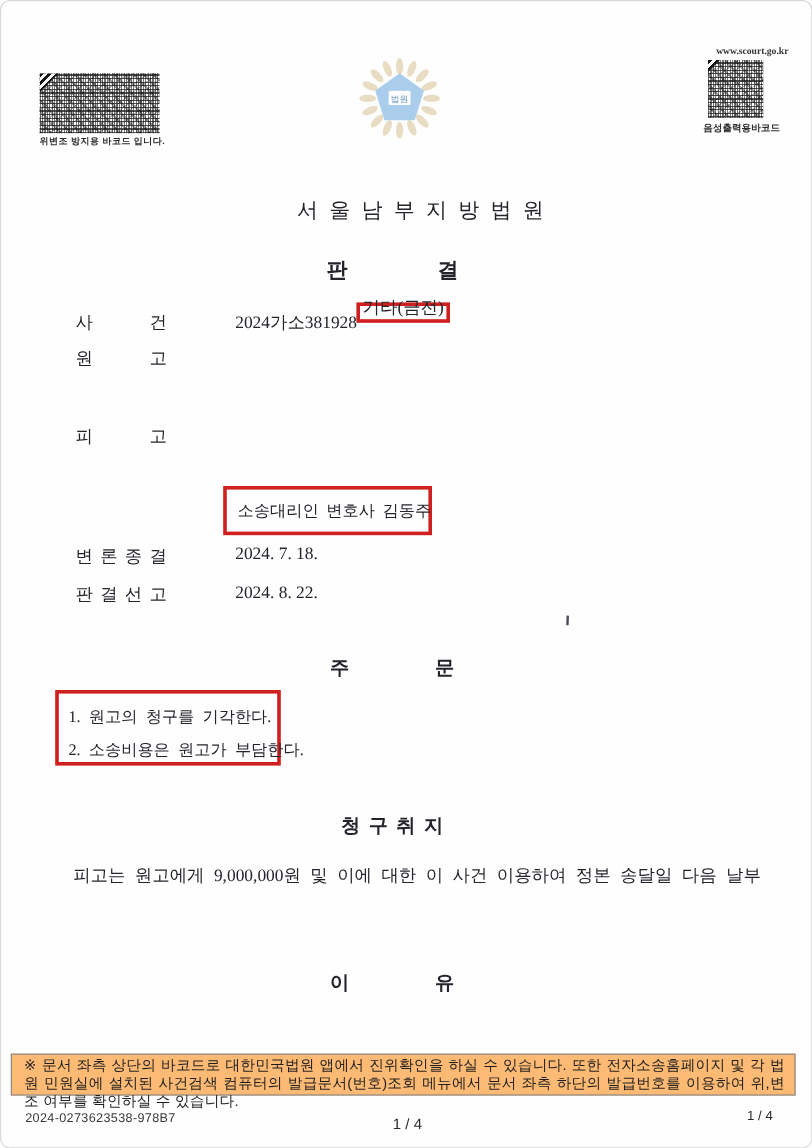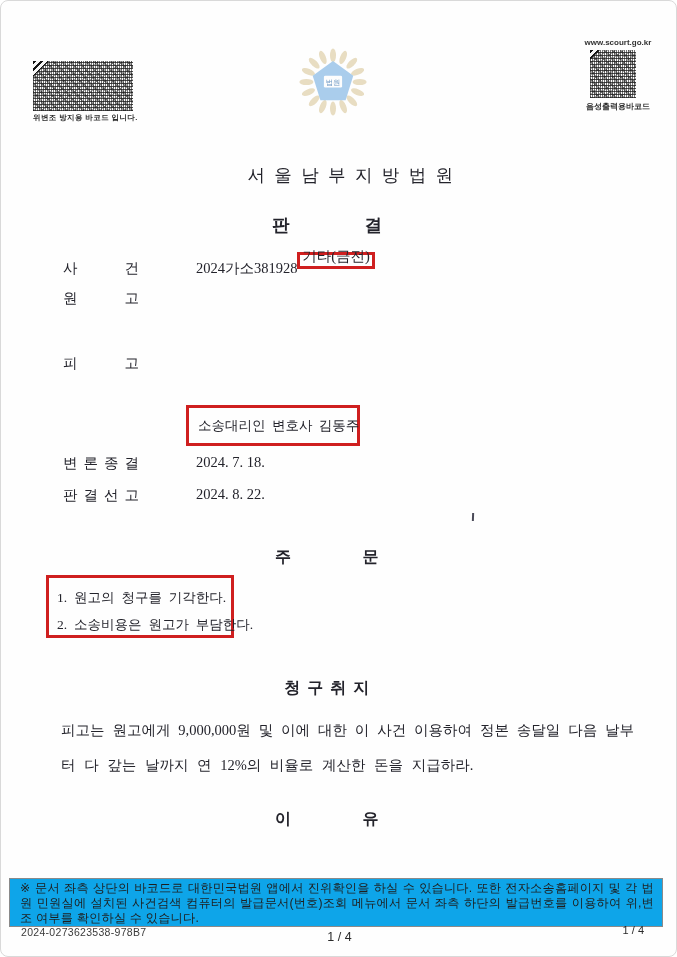--- a/index.html
+++ b/index.html
@@ -29,22 +29,22 @@
     background:repeating-linear-gradient(135deg,#141414 0 2.5px,#f6f6f6 2.5px 5px);
     clip-path:polygon(0 0,100% 0,0 100%);
   }
   .left-barcode-caption {
     position:absolute; left:32px; top:112px;
     font-family:"Liberation Sans",sans-serif;
     font-size:7.5px; color:#2c2c2c; letter-spacing:.4px; font-weight:700;
   }
   .emblem { position:absolute; left:297px; top:46px; width:70px; height:70px; }
   .scourt-url {
-    position:absolute; left:578px; top:37px; width:78px; text-align:center;
-    font-family:Liberation Sans, sans-serif;
+    position:absolute; left:578px; top:37px; width:78px; text-align:right;
+    font-family:Liberation Serif, serif;
     font-size:8px; font-weight:700; color:#333;
   }
   .qr-code { position:absolute; left:589px; top:49px; width:46px; height:48px; }
   .qr-code .bc-corner { width:10px; height:10px; }
   .qr-caption {
     position:absolute; left:576px; top:100px; width:82px; text-align:center;
     font-family:"Liberation Sans",sans-serif;
     font-size:8px; font-weight:700; color:#2c2c2c;
   }
   
@@ -81,22 +81,22 @@
   .claim-para { position:absolute; left:60px; top:712px; width:573px;
     font-size:14.5px; line-height:35px; }
   .claim-l1 { text-align:justify; text-align-last:justify; word-spacing:2px; }
   .claim-l2 { word-spacing:5px; }
 
   .stray-mark { position:absolute; left:471px; top:512px; width:2px; height:8px;
     background:#4a4a58; transform:rotate(2deg); }
 
   
   .notice-box {
-    position:absolute; left:8px; top:877px; width:654px; height:49px;
-    border:1.5px solid #8a8a8a; background:#0ea5e9;
+    position:absolute; left:8px; top:877px; width:654px; height:35px;
+    border:1.5px solid #8a8a8a; background:#fdba74;
     padding:2px 8px 0 10px;
   }
   .notice-text {
     font-family:"Liberation Sans","DejaVu Sans",sans-serif;
     font-size:12.2px; line-height:15px; color:#1e1e1e;
     text-align:justify; word-break:break-all; letter-spacing:.2px;
   }
   .issue-number {
     position:absolute; left:20px; top:925px;
     font-family:"Liberation Sans",sans-serif;
@@ -192,21 +192,20 @@
 
   <div class="centered section-heading h-order">주　　　　문</div>
   <div class="hl-box hl-order">
     <div class="order-item">1. 원고의 청구를 기각한다.</div>
     <div class="order-item">2. 소송비용은 원고가 부담한다.</div>
   </div>
 
   <div class="centered section-heading h-claim">청 구 취 지</div>
   <div class="claim-para">
     <div class="claim-l1">피고는 원고에게 9,000,000원 및 이에 대한 이 사건 이용하여 정본 송달일 다음 날부</div>
-    <div class="claim-l2">터 다 갚는 날까지 연 12%의 비율로 계산한 돈을 지급하라.</div>
   </div>
 
   <div class="centered section-heading h-reason">이　　　　유</div>
 
   <div class="notice-box">
     <div class="notice-text">※ 문서 좌측 상단의 바코드로 대한민국법원 앱에서 진위확인을 하실 수 있습니다. 또한 전자소송홈페이지 및 각 법원 민원실에 설치된 사건검색 컴퓨터의 발급문서(번호)조회 메뉴에서 문서 좌측 하단의 발급번호를 이용하여 위,변조 여부를 확인하실 수 있습니다.</div>
   </div>
   <div class="issue-number">2024-0273623538-978B7</div>
   <div class="page-ind-center">1 / 4</div>
   <div class="page-ind-right">1 / 4</div>

